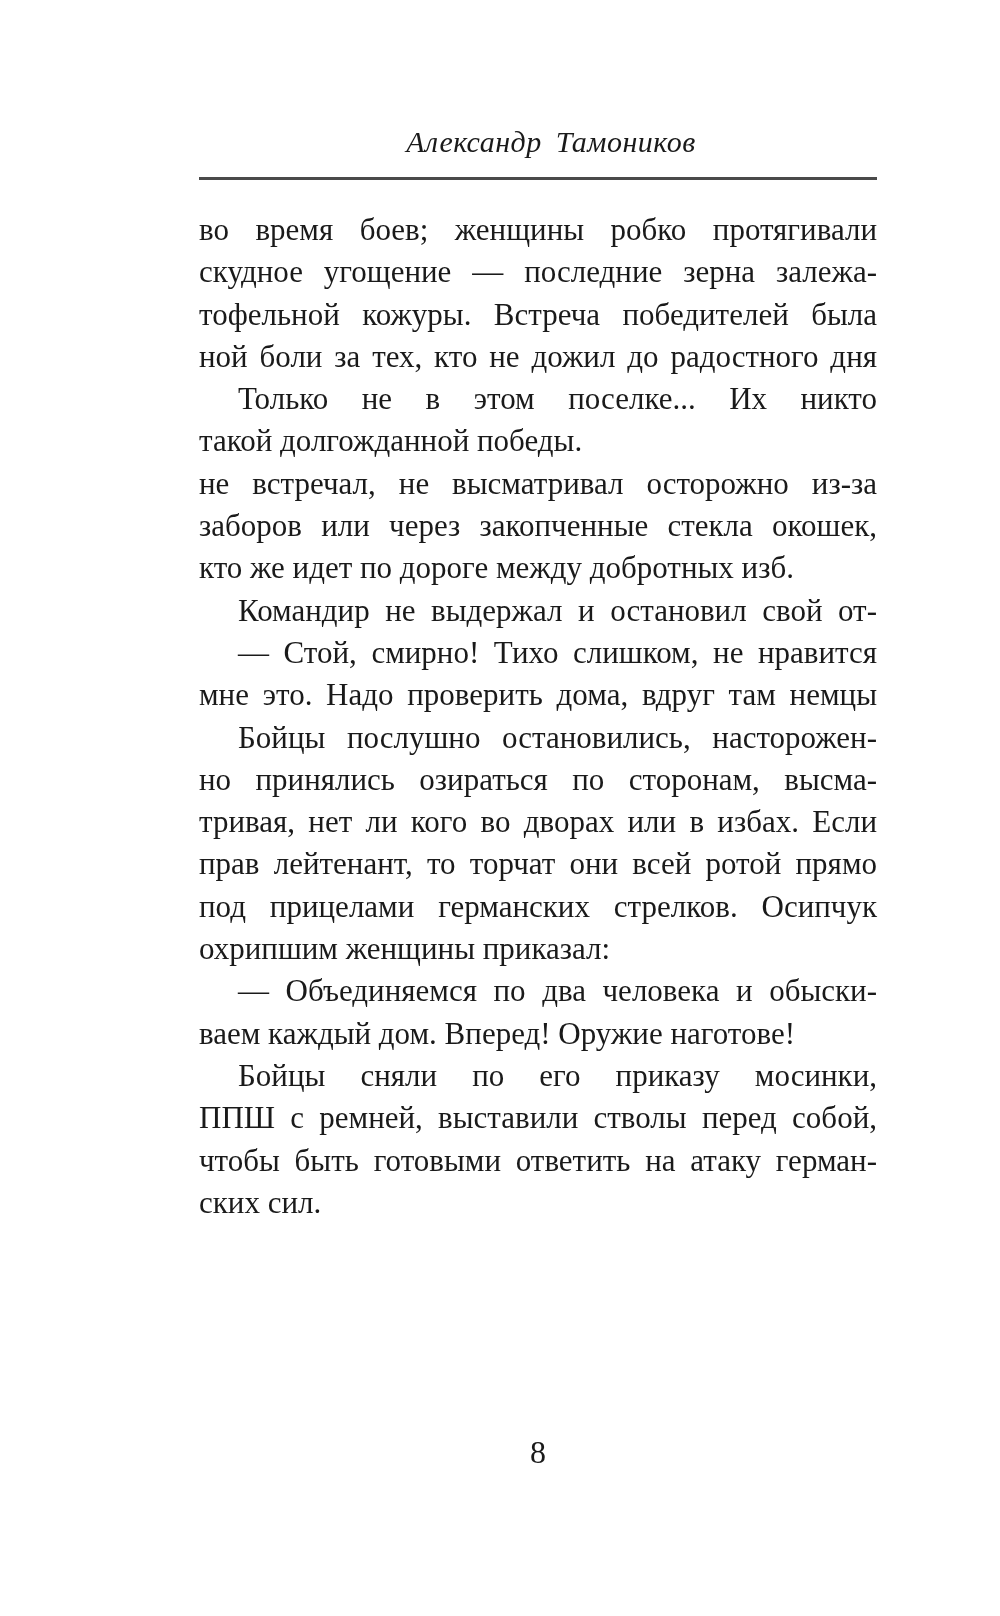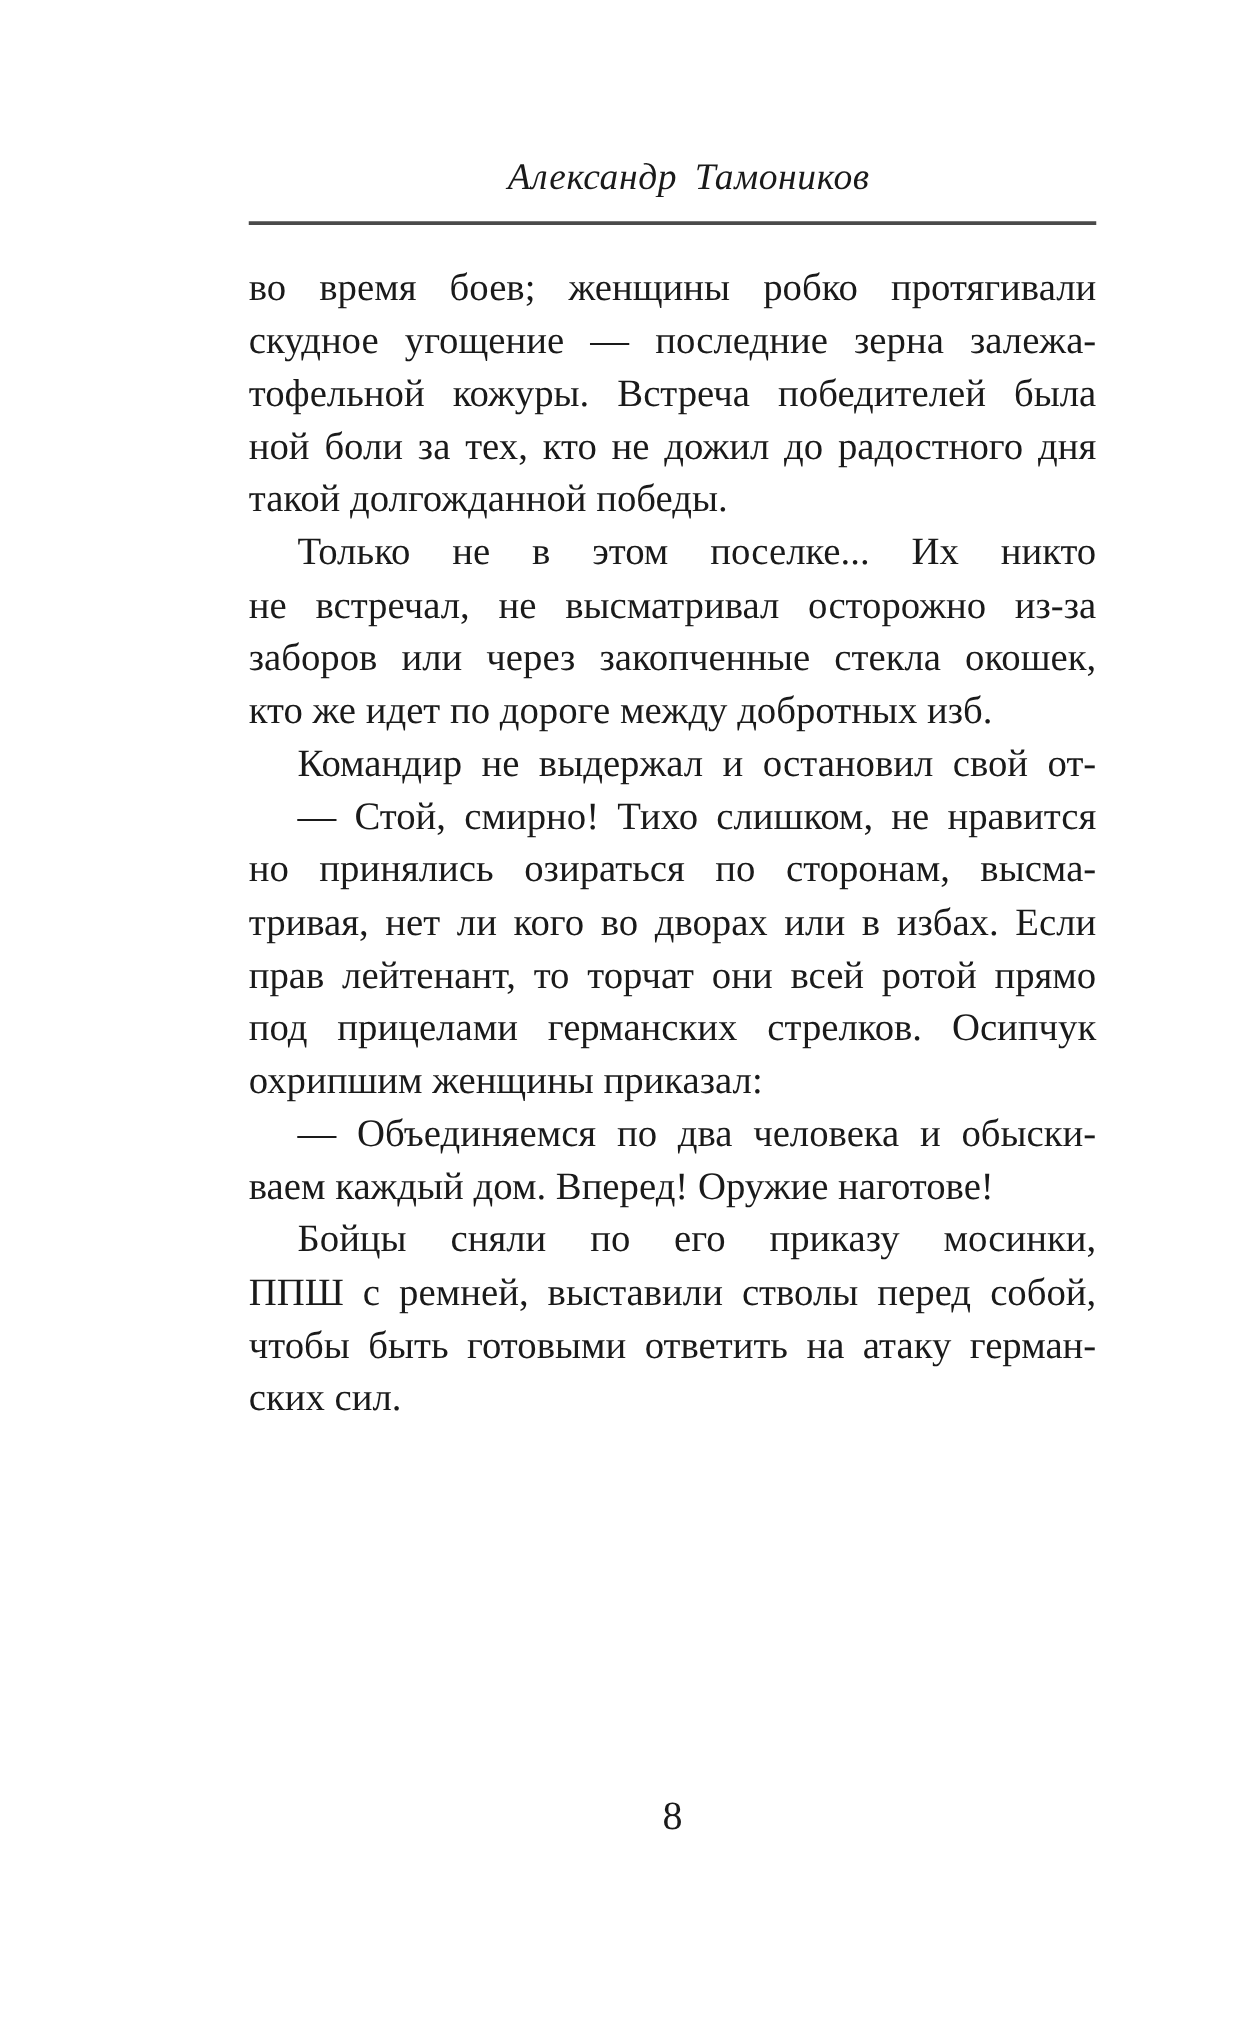--- a/index.html
+++ b/index.html
@@ -74,27 +74,29 @@
 <body>
 
 <div class="page">
   <div class="running-head">Александр Тамоников</div>
   <div class="header-rule"></div>
   <div class="body-text">
       <div class="line">во время боев; женщины робко протягивали</div>
       <div class="line">скудное угощение — последние зерна залежа-</div>
       <div class="line">тофельной кожуры. Встреча победителей была</div>
       <div class="line">ной боли за тех, кто не дожил до радостного дня</div>
+      <div class="line indent">Только не в этом поселке... Их никто</div>
       <div class="line para-end">такой долгожданной победы.</div>
-      <div class="line indent">Только не в этом поселке... Их никто</div>
       <div class="line">не встречал, не высматривал осторожно из-за</div>
       <div class="line">заборов или через закопченные стекла окошек,</div>
       <div class="line para-end">кто же идет по дороге между добротных изб.</div>
       <div class="line indent">Командир не выдержал и остановил свой от-</div>
       <div class="line indent">— Стой, смирно! Тихо слишком, не нравится</div>
+      <div class="line">мне это. Надо проверить дома, вдруг там немцы</div>
+      <div class="line indent">Бойцы послушно остановились, насторожен-</div>
       <div class="line">но принялись озираться по сторонам, высма-</div>
       <div class="line">тривая, нет ли кого во дворах или в избах. Если</div>
       <div class="line">прав лейтенант, то торчат они всей ротой прямо</div>
       <div class="line">под прицелами германских стрелков. Осипчук</div>
       <div class="line para-end">охрипшим женщины приказал:</div>
       <div class="line indent">— Объединяемся по два человека и обыски-</div>
       <div class="line para-end">ваем каждый дом. Вперед! Оружие наготове!</div>
       <div class="line indent">Бойцы сняли по его приказу мосинки,</div>
       <div class="line">ППШ с ремней, выставили стволы перед собой,</div>
       <div class="line">чтобы быть готовыми ответить на атаку герман-</div>

